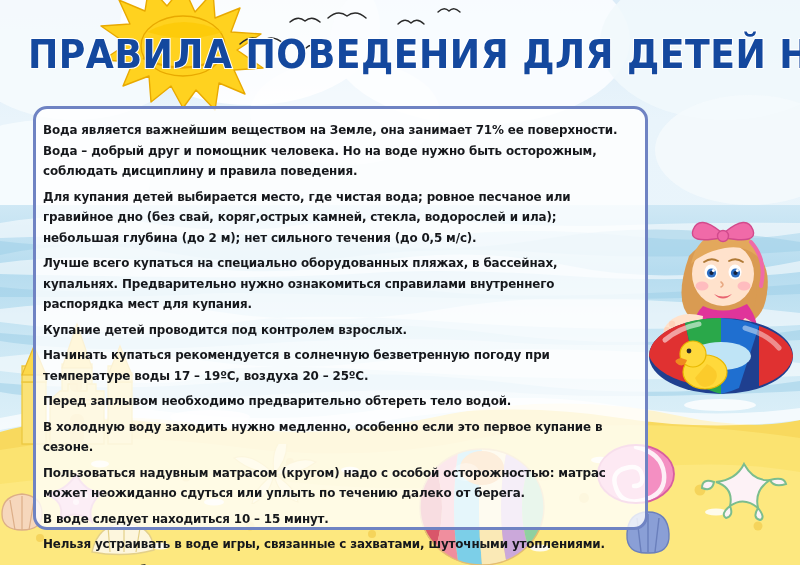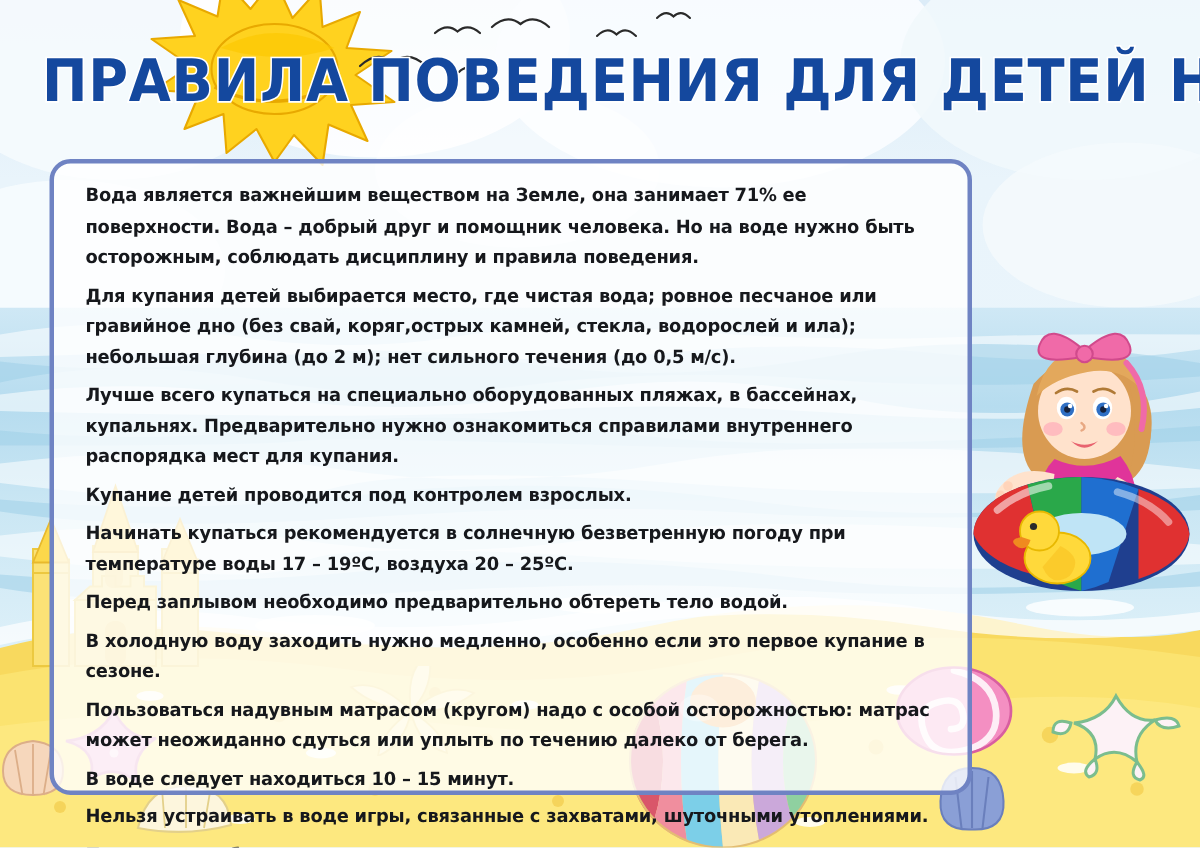--- a/index.html
+++ b/index.html
@@ -44,21 +44,21 @@
     z-index:40;
   }
 
   
   .panel{
     position:absolute;left:33px;top:106px;width:615px;height:424px;
     background:rgba(255,255,255,.80);
     border:3px solid #6f83c3;border-radius:14px;
     box-sizing:border-box;
     z-index:30;
-    padding:11px 14px 0 21px;
+    padding:11px 14px 0 7px;
   }
   .panel p{
     margin:0 0 5px 0;
     font-family:"DejaVu Sans", sans-serif;
     font-weight:bold;
     font-size:12.1px;
     line-height:20.5px;
     color:#16181c;
     letter-spacing:-.15px;
     transform:scaleX(.985);

